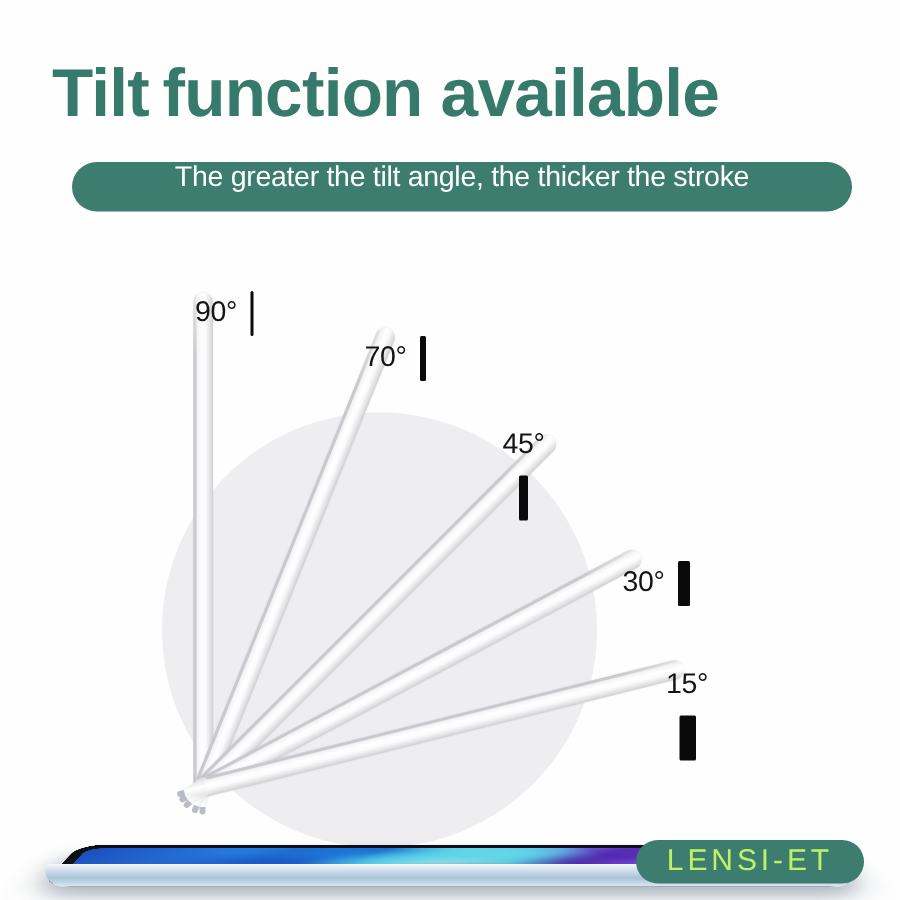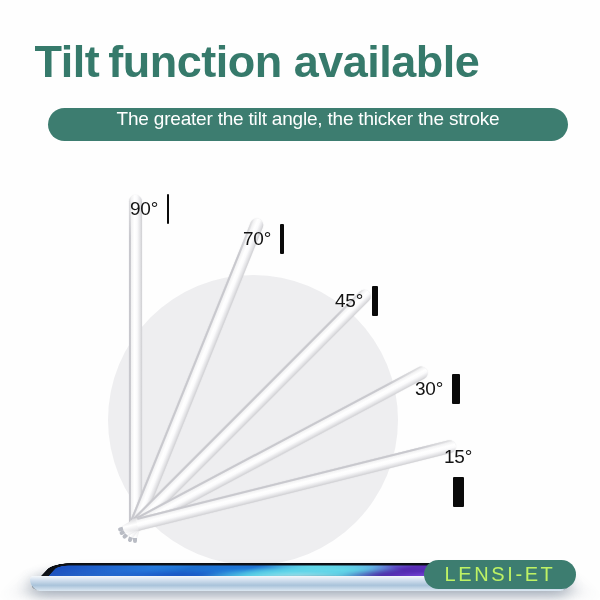--- a/index.html
+++ b/index.html
@@ -297,21 +297,21 @@
 
     <div id="labels-layer">
         <div class="angle-label" style="left: 130px; top: 44px;">
           <span class="txt">90°</span>
           <span class="bar" style="width: 2px; height: 30px; background: rgb(10, 10, 10);"></span>
         </div>
         <div class="angle-label" style="left: 243px; top: 74px;">
           <span class="txt">70°</span>
           <span class="bar" style="width: 4px; height: 30px; background: rgb(10, 10, 10);"></span>
         </div>
-        <div class="angle-label" style="left: 335px; top: 136px;">
+        <div class="angle-label" style="left: 335px; top: 136px; flex-direction: column;">
           <span class="txt">45°</span>
           <span class="bar" style="width: 6px; height: 30px; background: rgb(10, 10, 10);"></span>
         </div>
         <div class="angle-label" style="left: 415px; top: 224px;">
           <span class="txt">30°</span>
           <span class="bar" style="width: 8px; height: 30px; background: rgb(10, 10, 10);"></span>
         </div>
         <div class="angle-label" style="left: 444px; top: 296px; flex-direction: column;">
           <span class="txt">15°</span>
           <span class="bar" style="width: 11px; height: 30px; background: rgb(10, 10, 10);"></span>

